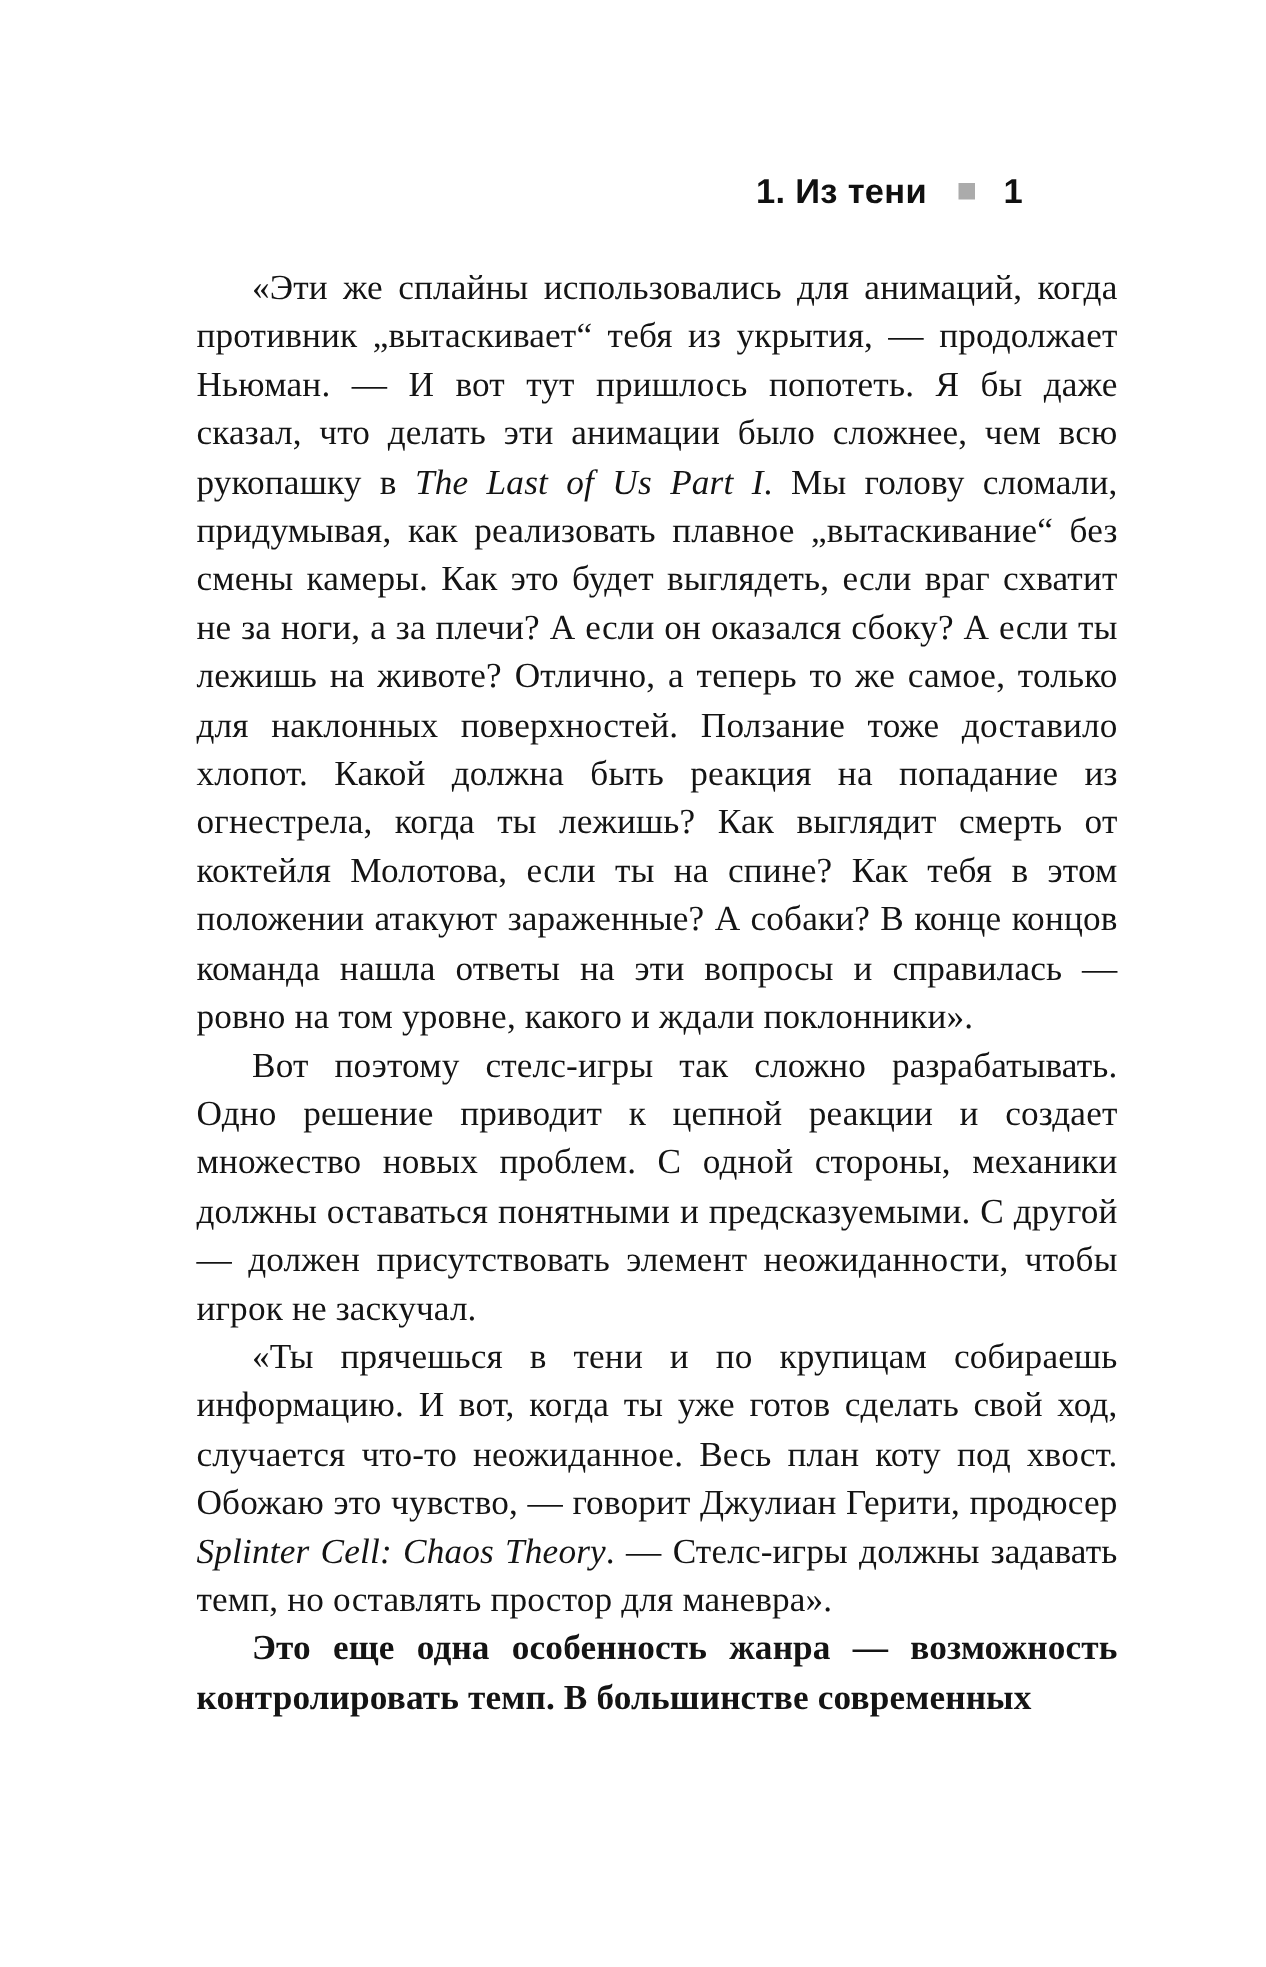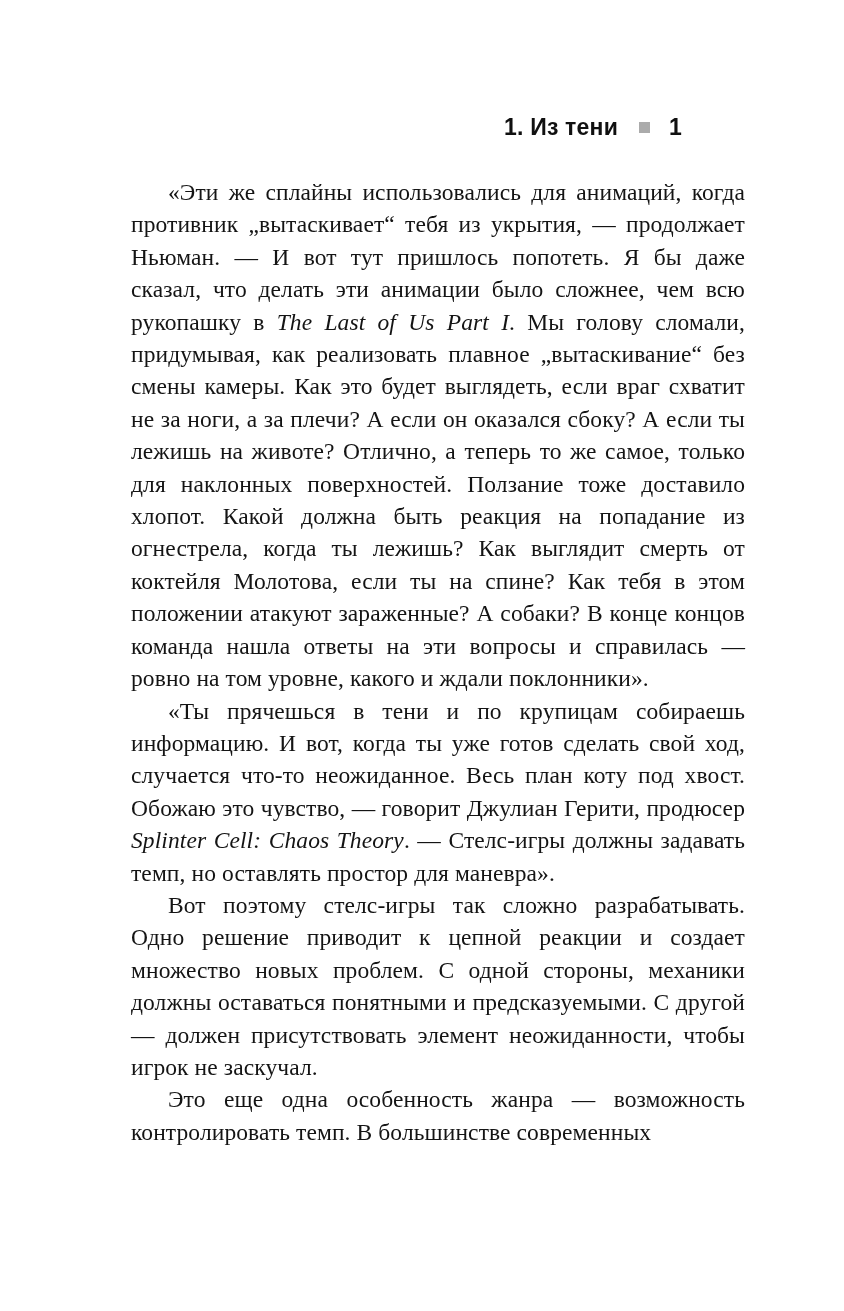--- a/index.html
+++ b/index.html
@@ -51,34 +51,34 @@
   }
   .body-text p {
     margin: 0;
     padding: 0;
     text-indent: 37px;
   }
   .it {
     font-style: italic;
   }
   .bd {
-    font-weight: 400;
+    font-weight: 700;
   }
 </style>
 </head>
 <body>
 
 <div class="page">
 
   <div class="running-head">
     <span>1. Из тени</span>
     <span class="sep-square" style="background: rgb(171, 171, 171);"></span>
     <span>1</span>
   </div>
 
   <div class="body-text">
       <p><span>«Эти же сплайны использовались для анимаций, когда противник „вытаскивает“ тебя из укрытия, — продолжает Ньюман. — И вот тут пришлось попотеть. Я бы даже сказал, что делать эти анимации было сложнее, чем всю рукопашку в </span><span class="it">The Last of Us Part I</span><span>. Мы голову сломали, придумывая, как реализовать плавное „вытаскивание“ без смены камеры. Как это будет выглядеть, если враг схватит не за ноги, а за плечи? А если он оказался сбоку? А если ты лежишь на животе? Отлично, а теперь то же самое, только для наклонных поверхностей. Ползание тоже доставило хлопот. Какой должна быть реакция на попадание из огнестрела, когда ты лежишь? Как выглядит смерть от коктейля Молотова, если ты на спине? Как тебя в этом положении атакуют зараженные? А собаки? В конце концов команда нашла ответы на эти вопросы и справилась — ровно на том уровне, какого и ждали поклонники».</span></p>
+      <p><span>Вот поэтому стелс-игры так сложно разрабатывать. Одно решение приводит к цепной реакции и создает множество новых проблем. С одной стороны, механики должны оставаться понятными и предсказуемыми. С другой — должен присутствовать элемент неожиданности, чтобы игрок не заскучал.</span></p>
       <p><span>«Ты прячешься в тени и по крупицам собираешь информацию. И вот, когда ты уже готов сделать свой ход, случается что-то неожиданное. Весь план коту под хвост. Обожаю это чувство, — говорит Джулиан Герити, продюсер </span><span class="it">Splinter Cell: Chaos Theory</span><span>. — Стелс-игры должны задавать темп, но оставлять простор для маневра».</span></p>
-      <p><span>Вот поэтому стелс-игры так сложно разрабатывать. Одно решение приводит к цепной реакции и создает множество новых проблем. С одной стороны, механики должны оставаться понятными и предсказуемыми. С другой — должен присутствовать элемент неожиданности, чтобы игрок не заскучал.</span></p>
       <p><span class="bd">Это еще одна особенность жанра — возможность контролировать темп. В большинстве современных</span></p>
     </div>
 
 </div>
 
 </body></html>

